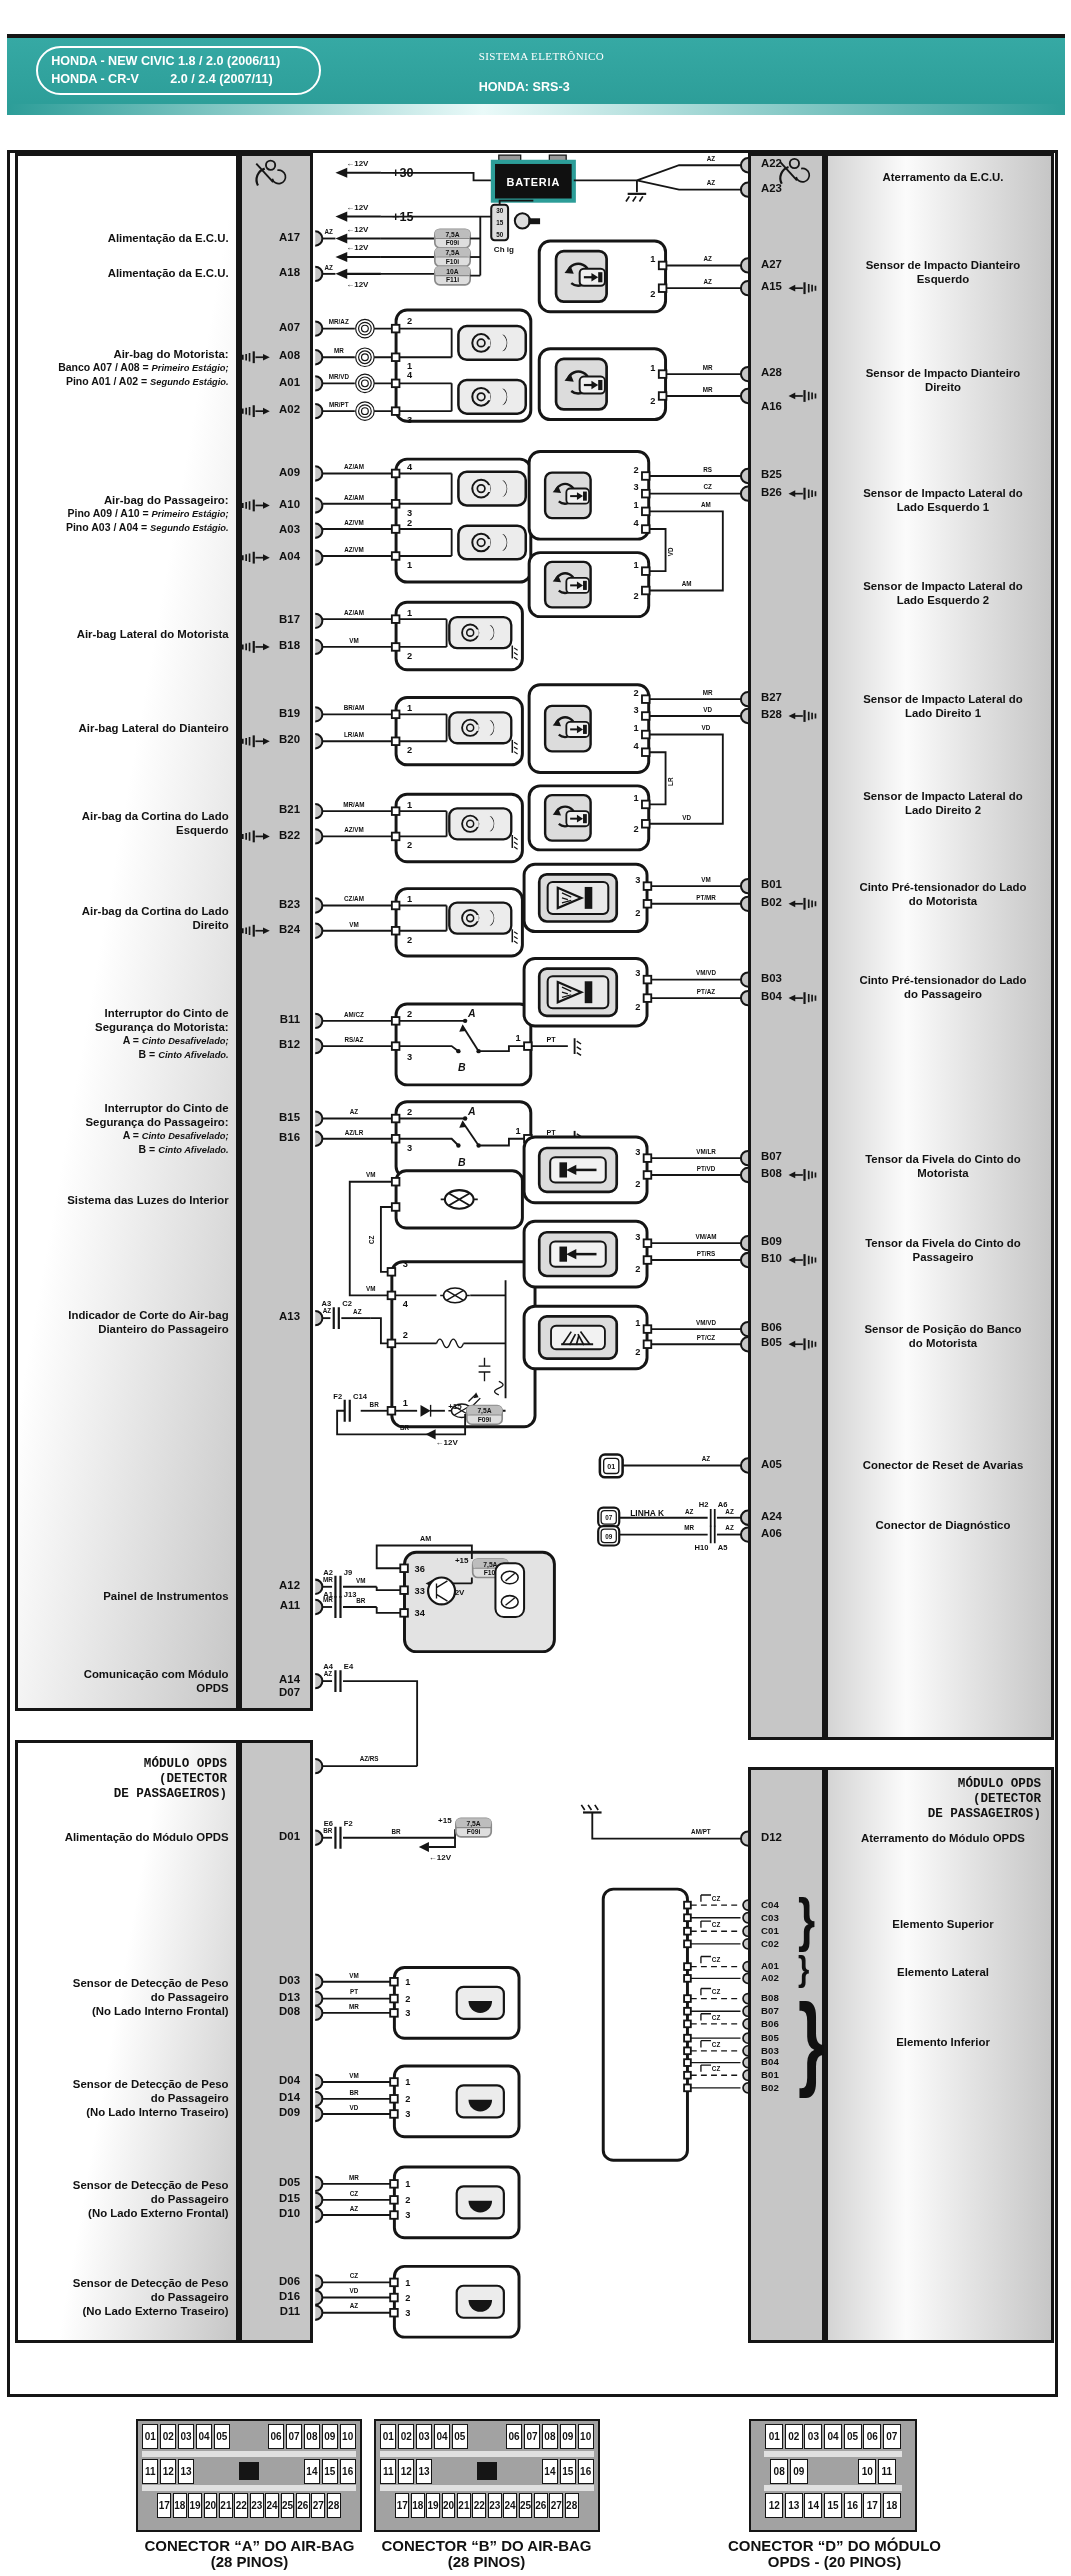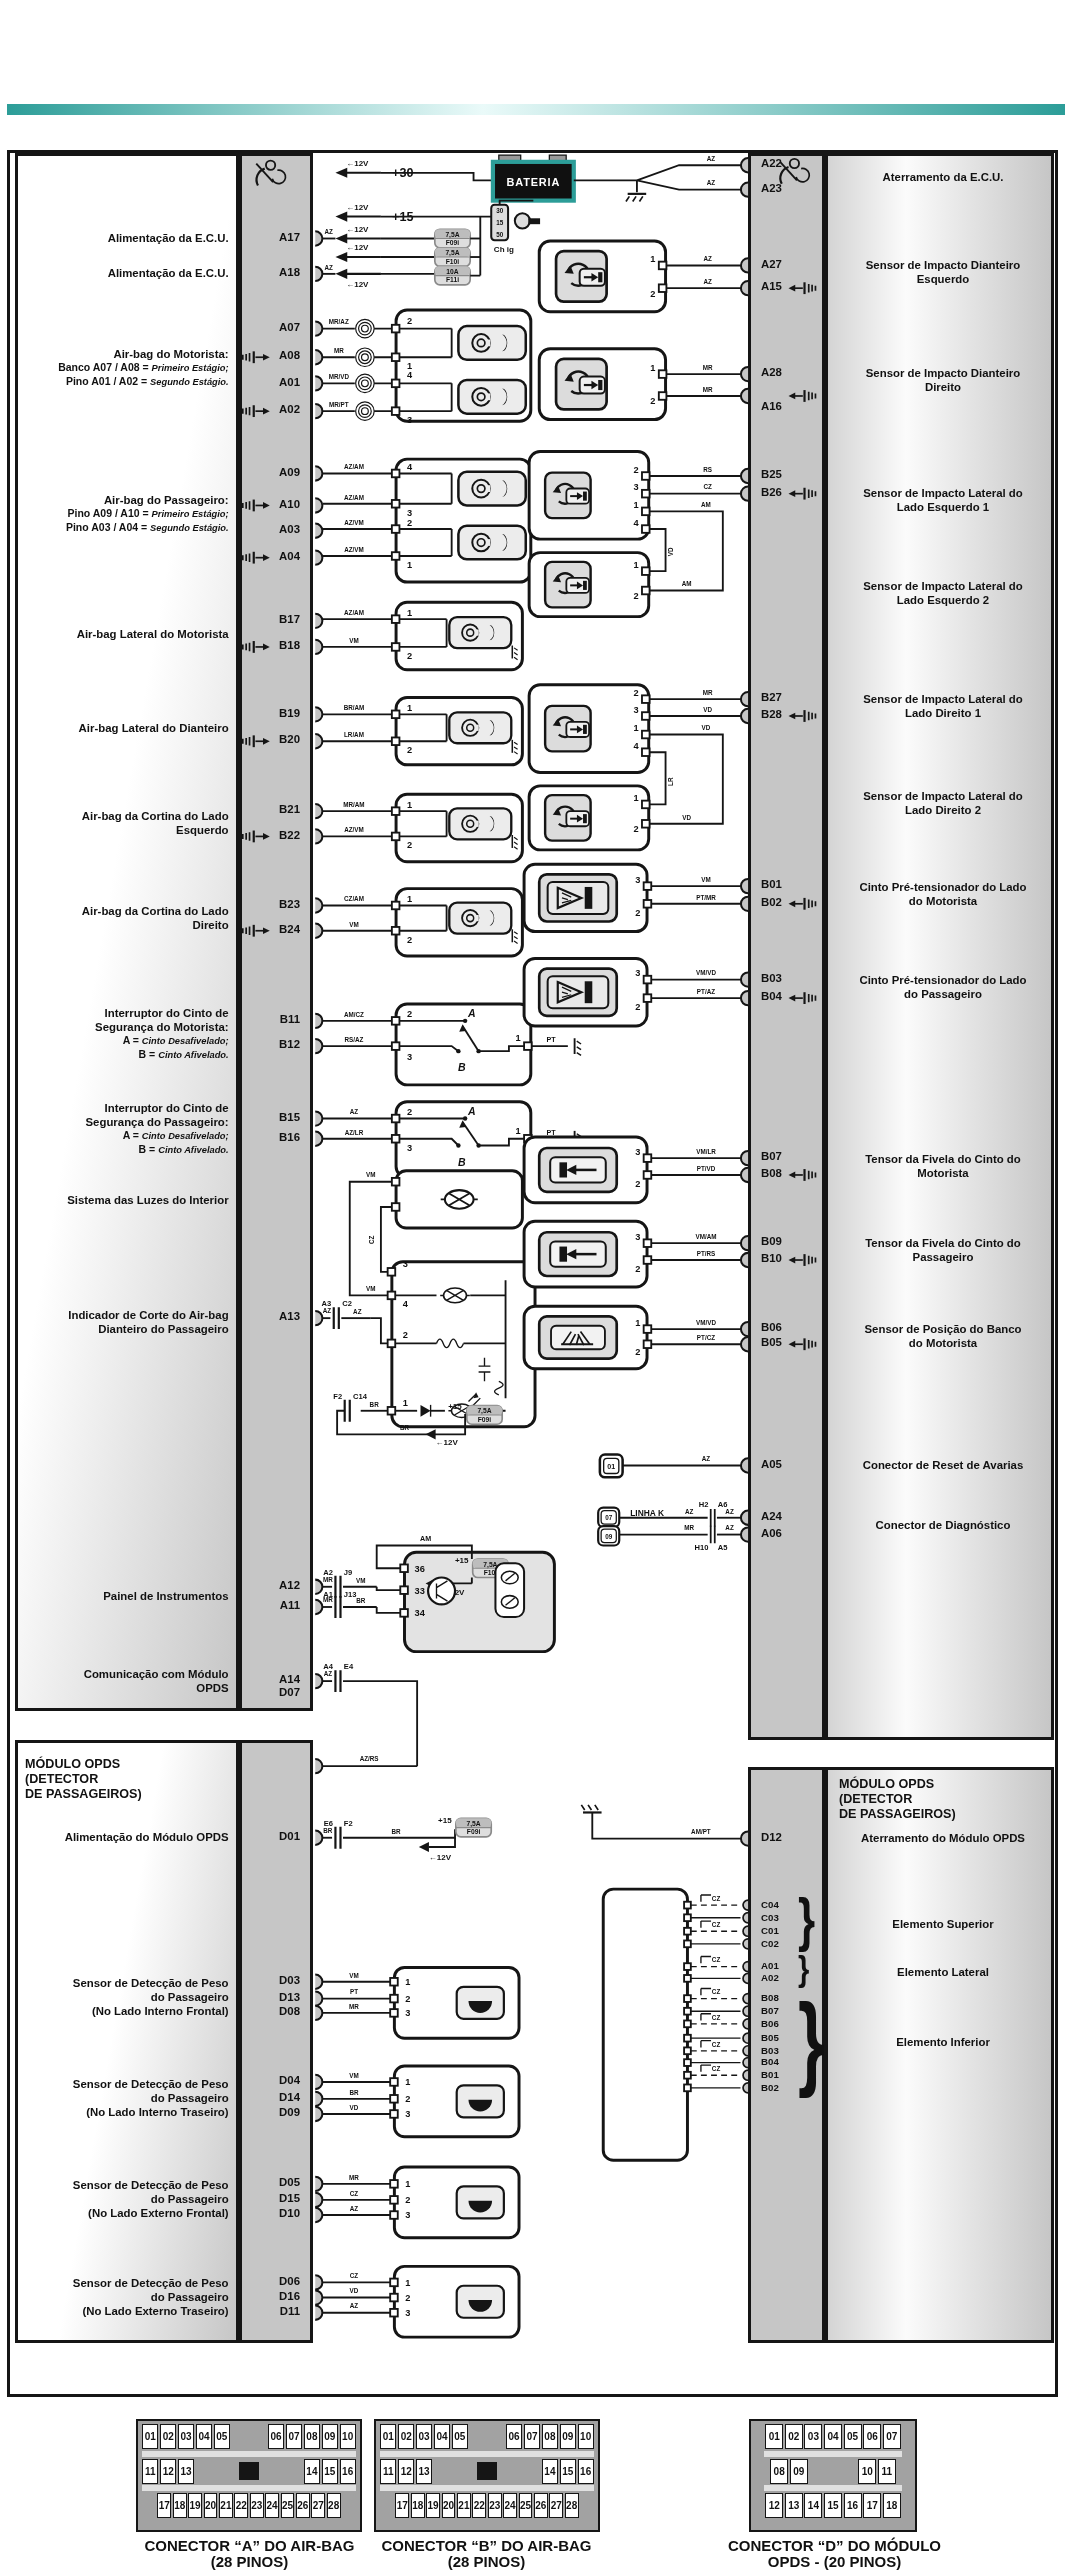--- a/index.html
+++ b/index.html
@@ -20,21 +20,21 @@
   
   .frame{left:6.7px;top:150px;width:1051px;height:2247px;border:3.4px solid #151515;background:#fff;box-sizing:border-box;}
   .lpanel{background:linear-gradient(100deg,#ffffff 45%,#c6c6c6);border:3.4px solid #151515;box-sizing:border-box;}
   .rpanel{background:linear-gradient(90deg,#d4d4d4,#fbfbfb 35%,#c6c6c6);border:3.4px solid #151515;box-sizing:border-box;}
   .strip{background:#c6c6c6;border:3.4px solid #151515;box-sizing:border-box;}
   
   .ll{left:23.6px;width:205px;text-align:right;font-weight:bold;font-size:11.4px;line-height:14px;}
   .rl{left:837px;width:212px;text-align:center;font-weight:bold;font-size:11.4px;line-height:14px;}
   .sub{font-size:10.5px;line-height:12.6px;}
   .sub i{font-size:9.3px;}
-  .t2{font-weight:bold;font-size:12.6px;line-height:15px;text-align:left;}
+  .t2{font-weight:bold;font-size:12.6px;line-height:15px;text-align:right;font-family:Liberation Mono, monospace;}
   .pt{left:241px;width:59px;text-align:right;font-weight:bold;font-size:11.4px;}
   .pr{left:761px;font-weight:bold;font-size:11.4px;}
   .ps{left:761px;font-weight:bold;font-size:9.7px;}
   .brace{left:798px;font-weight:bold;transform-origin:top left;}
   
   .conn{background:#a2a2a2;border:2.5px solid #151515;box-sizing:border-box;padding:1.7px;}
   .crow{display:flex;align-items:center;margin:1.7px 1.7px;}
   .cell{width:14.3px;height:23px;background:#fff;border:1.7px solid #151515;margin:0 0.8px;
         font-weight:bold;font-size:10px;display:flex;align-items:center;justify-content:center;}
   .cell3{width:11.8px;}
@@ -63,20 +63,28 @@
   .dash{stroke-dasharray:7,5;}
   .box{fill:#fff;stroke:#151515;stroke-width:3.5;}
   .boxg{fill:#e3e3e3;stroke:#151515;stroke-width:3.5;}
   .psq{fill:#fff;stroke:#151515;stroke-width:2.2;}
 </style>
 </head>
 <body>
 
 <div id="page">
 
+  <div class="abs hdr">
+    <div class="abs pill">
+      <div>HONDA - NEW CIVIC 1.8 / 2.0 (2006/11)</div>
+      <div>HONDA - CR-V         2.0 / 2.4 (2007/11)</div>
+    </div>
+    <div class="abs sys">SISTEMA ELETRÔNICO</div>
+    <div class="abs srs">HONDA: SRS-3</div>
+  </div>
   <div class="abs hdrdiv"></div>
 
   <div class="abs frame"></div>
   <div class="abs lpanel" style="left:15px;top:153px;width:224px;height:1558px"></div>
   <div class="abs strip" style="left:239px;top:153px;width:74px;height:1558px"></div>
   <div class="abs strip" style="left:748px;top:153px;width:77px;height:1587px"></div>
   <div class="abs rpanel" style="left:825px;top:153px;width:229px;height:1587px"></div>
   <div class="abs lpanel" style="left:15px;top:1740px;width:224px;height:603px"></div>
   <div class="abs strip" style="left:239px;top:1740px;width:74px;height:603px"></div>
   <div class="abs strip" style="left:748px;top:1767px;width:77px;height:576px"></div>

